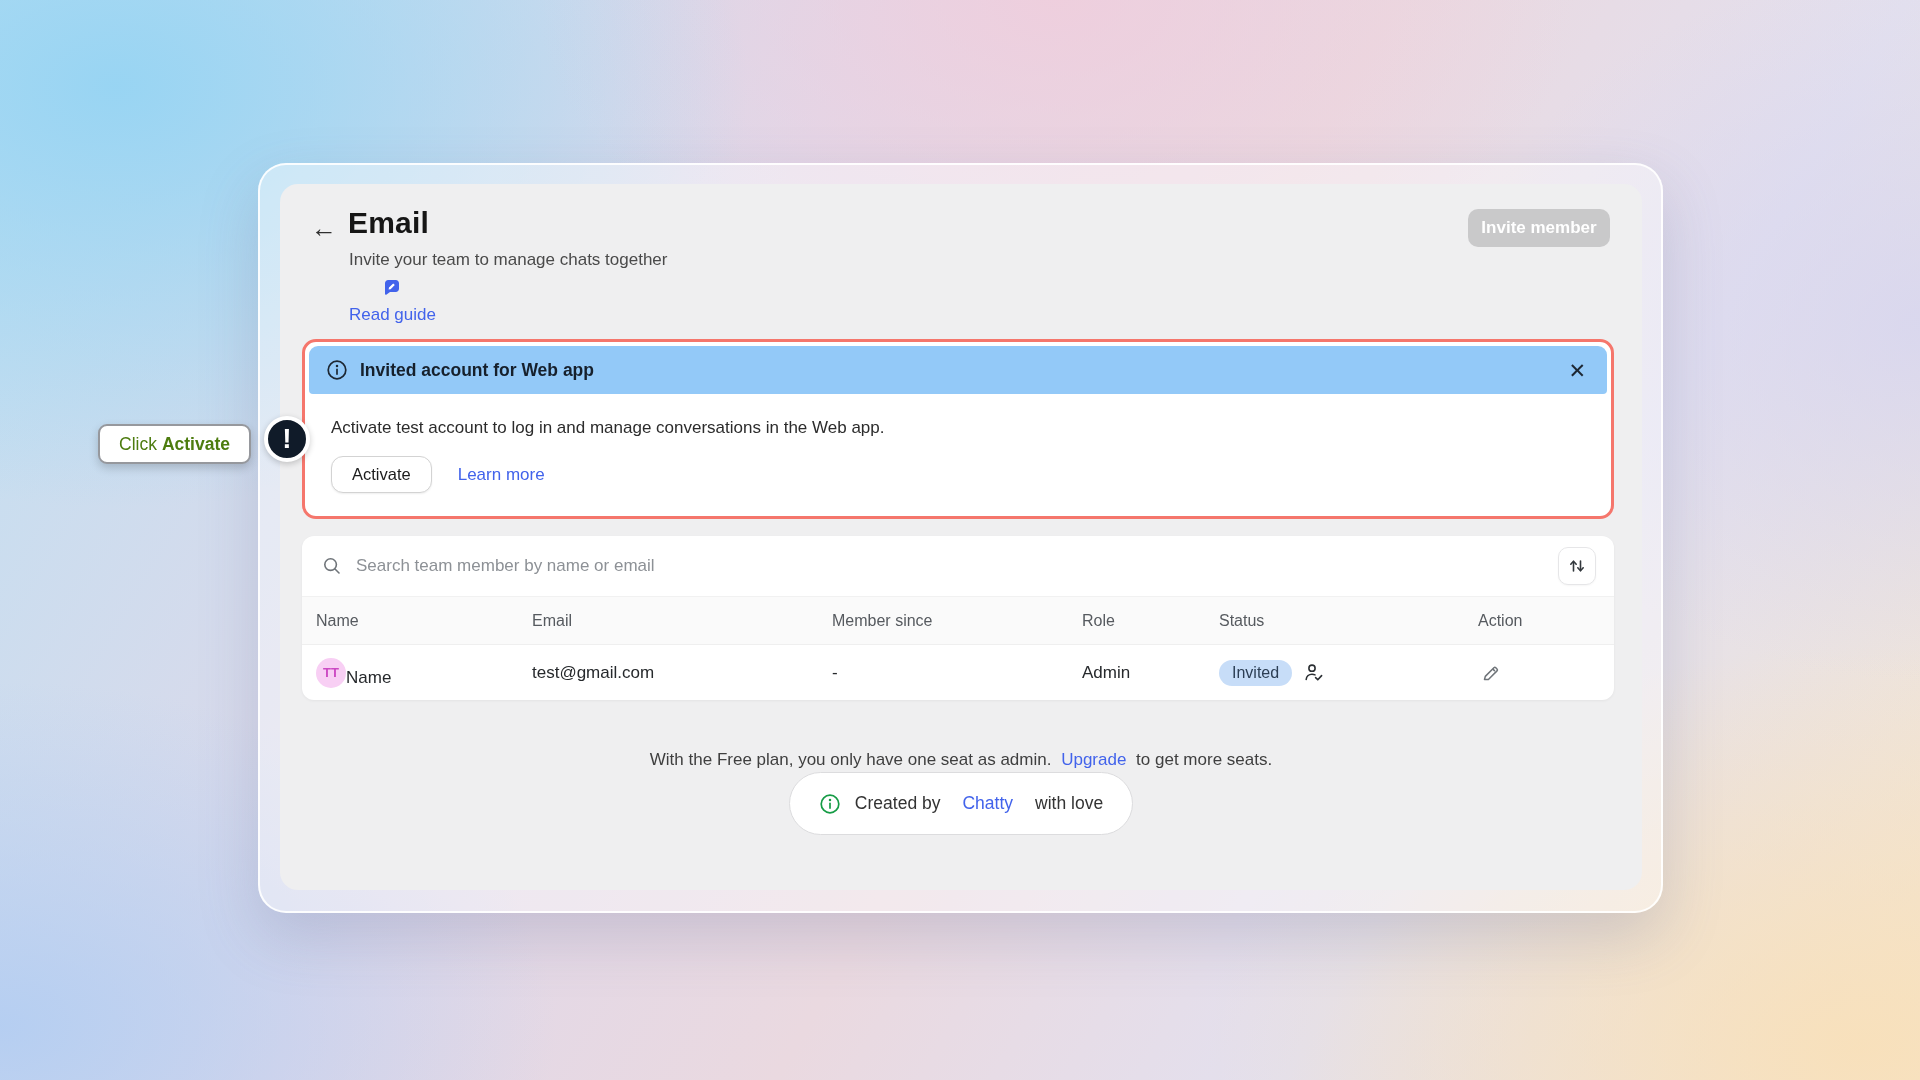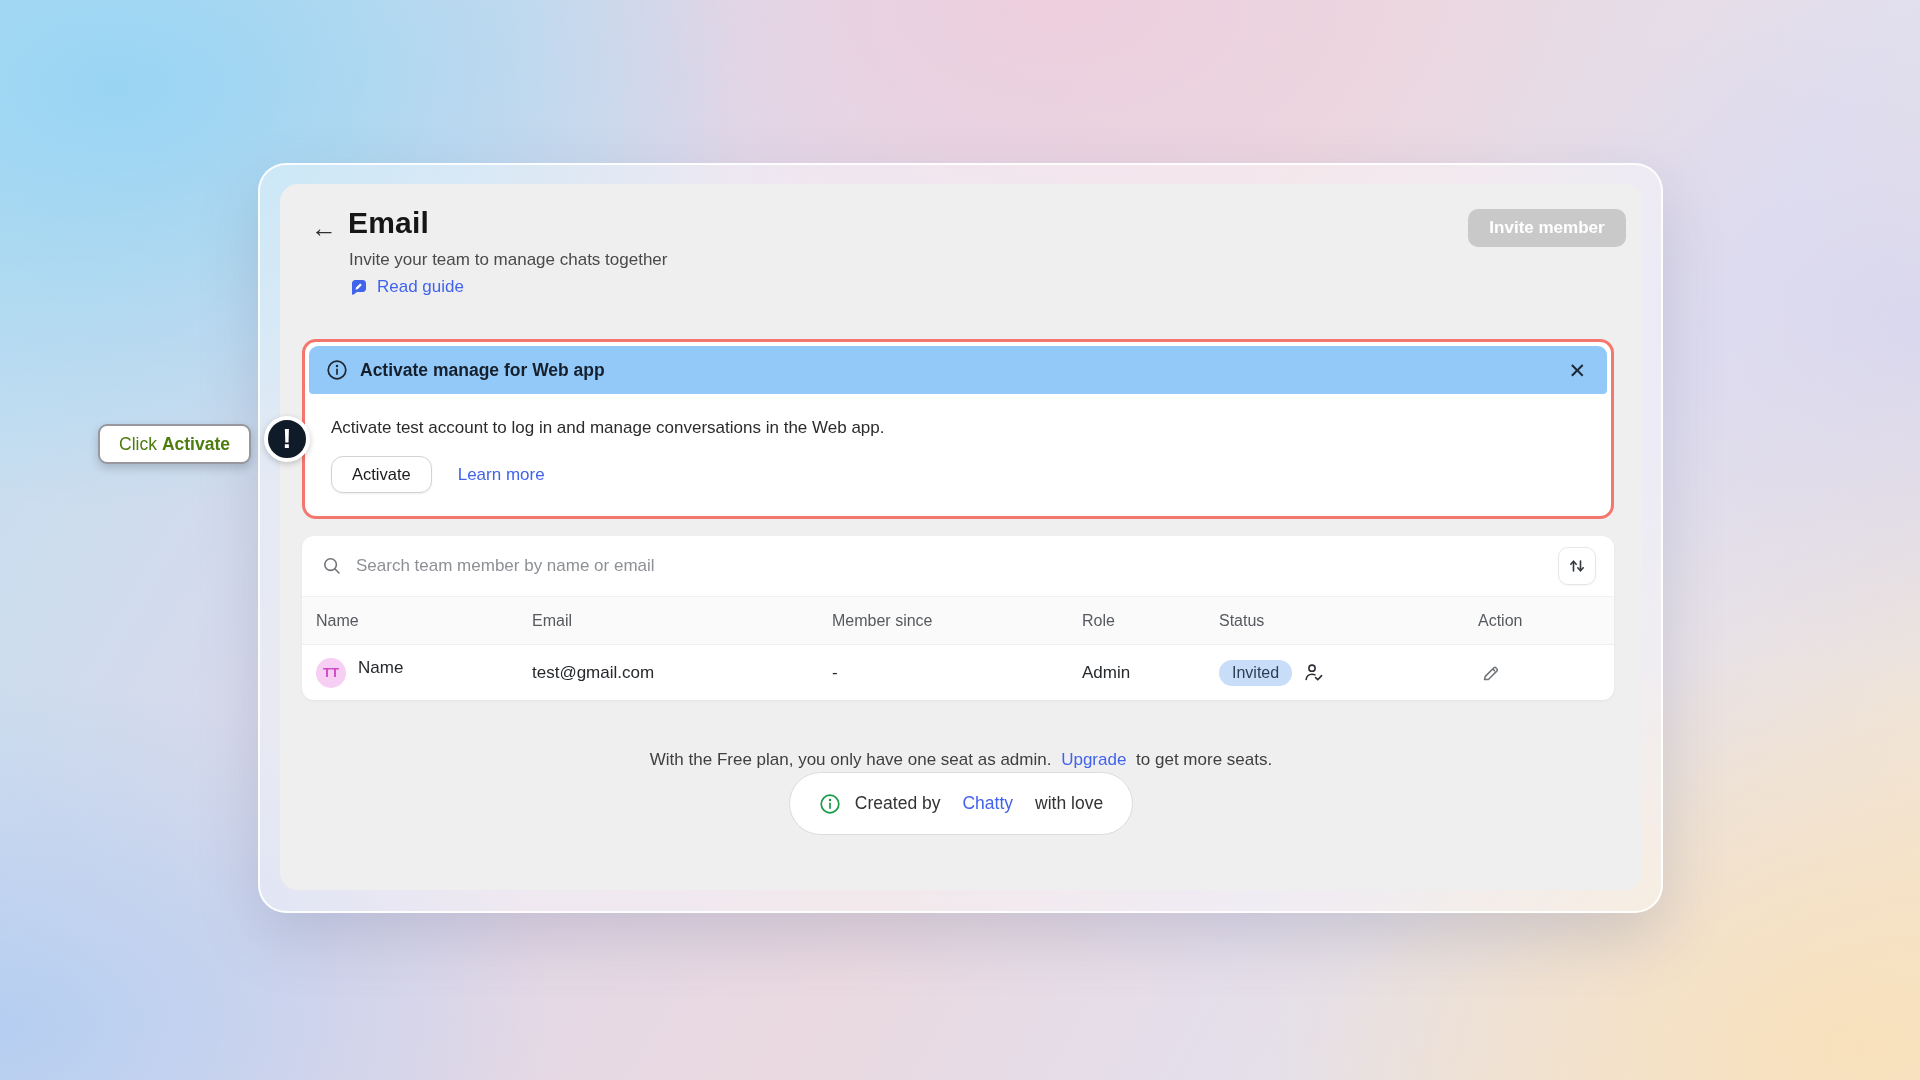--- a/index.html
+++ b/index.html
@@ -29,22 +29,22 @@
     position:absolute; left:280px; top:184px; width:1362px; height:706px;
     background:#efeff0; border-radius:18px;
   }
 
   
   .back-btn { position:absolute; left:28px; top:27px; width:32px; height:34px;
     font-size:26px; color:#2f2f2f; display:flex; align-items:center; justify-content:center; cursor:pointer; }
   .page-title { position:absolute; left:68px; top:22px; font-size:30px; font-weight:700; color:#161616; letter-spacing:.2px; }
   .page-subtitle { position:absolute; left:69px; top:66px; font-size:17px; color:#4a4a4a; }
   .read-guide { position:absolute; left:69px; top:93px; display:flex; align-items:center; gap:8px;
-    font-size:17px; color:#4263eb; cursor:pointer; }
-  .invite-btn { position:absolute; left:1188px; top:25px; width:158px; height:38px;
+    font-size:17px; color:#4263eb; cursor:pointer;flex-direction:column; }
+  .invite-btn { position:absolute; left:1188px; top:25px; width:142px; height:38px;
     background:#c9c9ca; color:#ffffff; font-size:17px; font-weight:600;
     border:none; border-radius:10px; display:flex; align-items:center; justify-content:center; }
 
   
   .banner { position:absolute; left:22px; top:155px; width:1312px; height:180px;
     background:#ffffff; border:3px solid #f5766c; border-radius:14px; padding:4px; }
   .banner-header { height:48px; background:#93c9f8; border-radius:9px 9px 4px 4px;
     display:flex; align-items:center; padding:0 17px; }
   .banner-title { margin-left:12px; font-size:17.5px; font-weight:700; color:#16202c; }
   .banner-close { margin-left:auto; font-size:21px; color:#1d2733; cursor:pointer; line-height:1; padding:2px 4px; }
@@ -74,21 +74,21 @@
     font-size:17px; color:#333; font-family:inherit; }
   .search-input::placeholder { color:#8d9196; opacity:1; }
   .sort-btn { width:38px; height:38px; border:1px solid #e6e6e8; border-radius:10px; background:#fff;
     display:flex; align-items:center; justify-content:center; cursor:pointer; box-shadow:0 1px 2px rgba(0,0,0,.04); }
 
   .grid-row { display:grid; grid-template-columns:216px 300px 250px 137px 259px 1fr;
     align-items:center; padding-left:14px; }
   .thead { height:49px; background:#fafafa; border-top:1px solid #f1f1f1; border-bottom:1px solid #efefef;
     font-size:16px; color:#565a5f; }
   .trow { height:55px; font-size:17px; color:#26292c; }
-  .name-cell { display:flex; align-items:flex-start; gap:12px; }
+  .name-cell { display:flex; align-items:flex-end; }
   .avatar { width:30px; height:30px; border-radius:50%; background:#f8cff4; color:#cc49c3;
     font-size:13px; font-weight:700; display:flex; align-items:center; justify-content:center; }
   .status-cell { display:flex; align-items:center; gap:10px; }
   .badge { background:#c7ddf8; color:#2c3e54; font-size:16px; padding:4px 13px; border-radius:999px; }
   .action-cell { padding-left:2px; }
   .icon-btn { background:none; border:none; cursor:pointer; display:flex; align-items:center; }
 
   
   .seat-note { position:absolute; left:0; right:0; top:532px; text-align:center; font-size:17px; color:#3f3f3f;margin-top:34px; }
   .seat-note .link { color:#4263eb; cursor:pointer; margin:0 5px; }
@@ -128,21 +128,21 @@
 
     <div class="banner">
       <div class="banner-header">
         <span>
           <svg width="22" height="22" viewBox="0 0 22 22">
             <circle cx="11" cy="11" r="8.8" fill="none" stroke="#1d2733" stroke-width="1.7"></circle>
             <circle cx="11" cy="7.1" r="1.25" fill="#1d2733"></circle>
             <rect x="10.15" y="9.6" width="1.7" height="6.3" rx="0.85" fill="#1d2733"></rect>
           </svg>
         </span>
-        <span class="banner-title">Activate manage for Web app</span>
+        <span class="banner-title">Invited account for Web app</span>
         <span class="banner-close">✕</span>
       </div>
       <div class="banner-body">
         <div class="banner-text">Activate test account to log in and manage conversations in the Web app.</div>
         <div class="banner-actions">
           <button class="activate-btn">Activate</button>
           <span class="learn-more">Learn more</span>
         </div>
       </div>
     </div>

